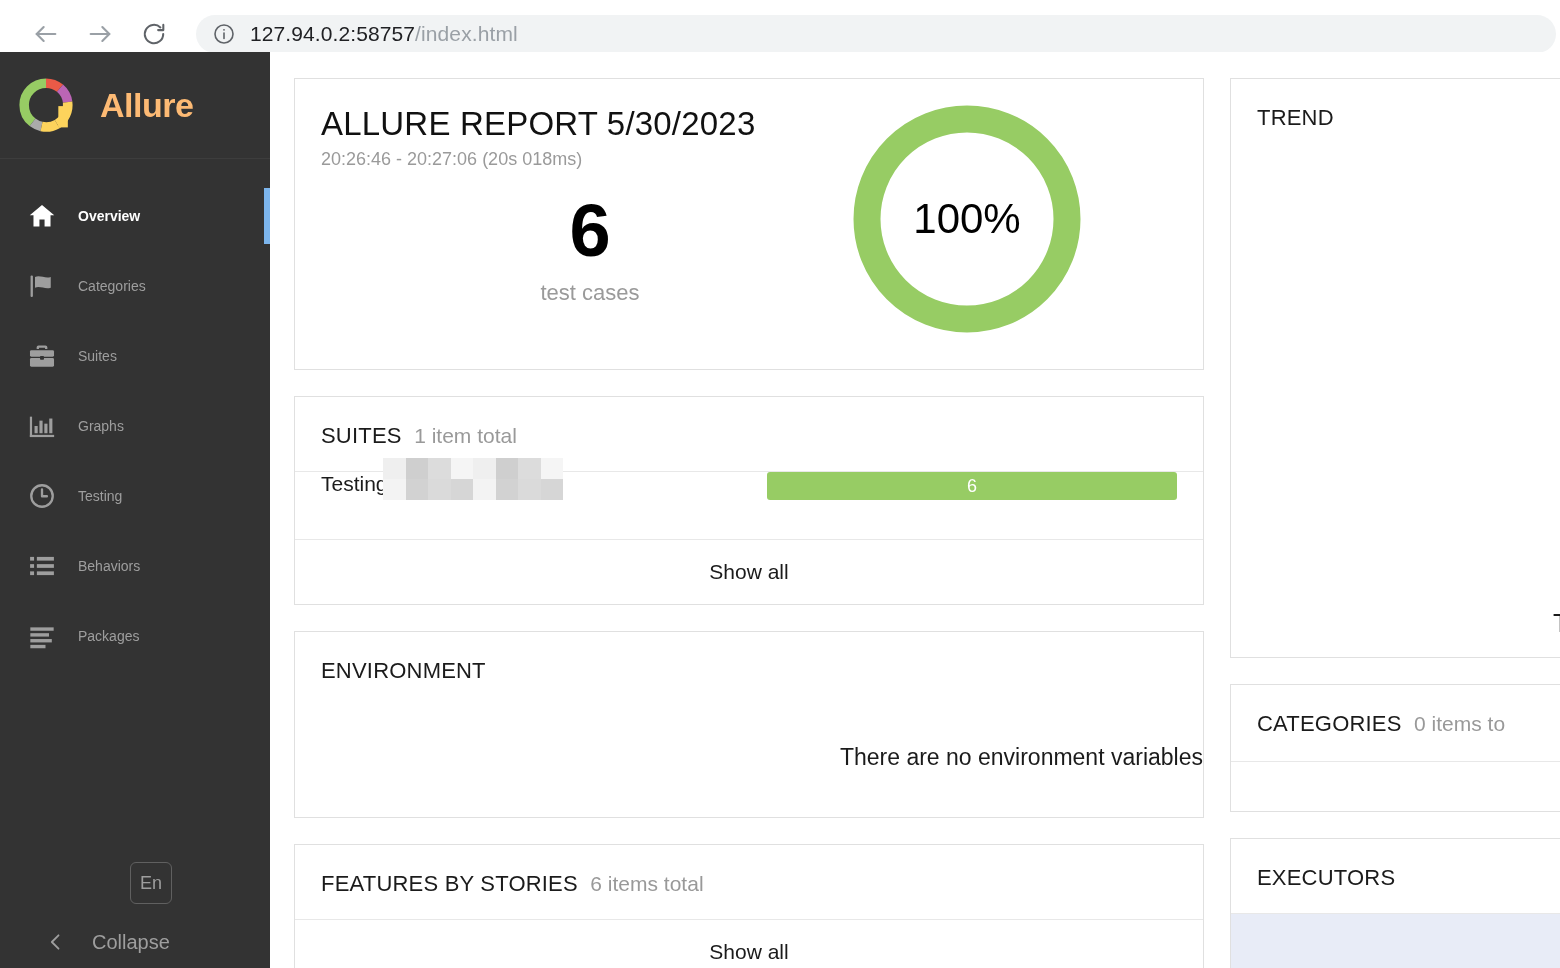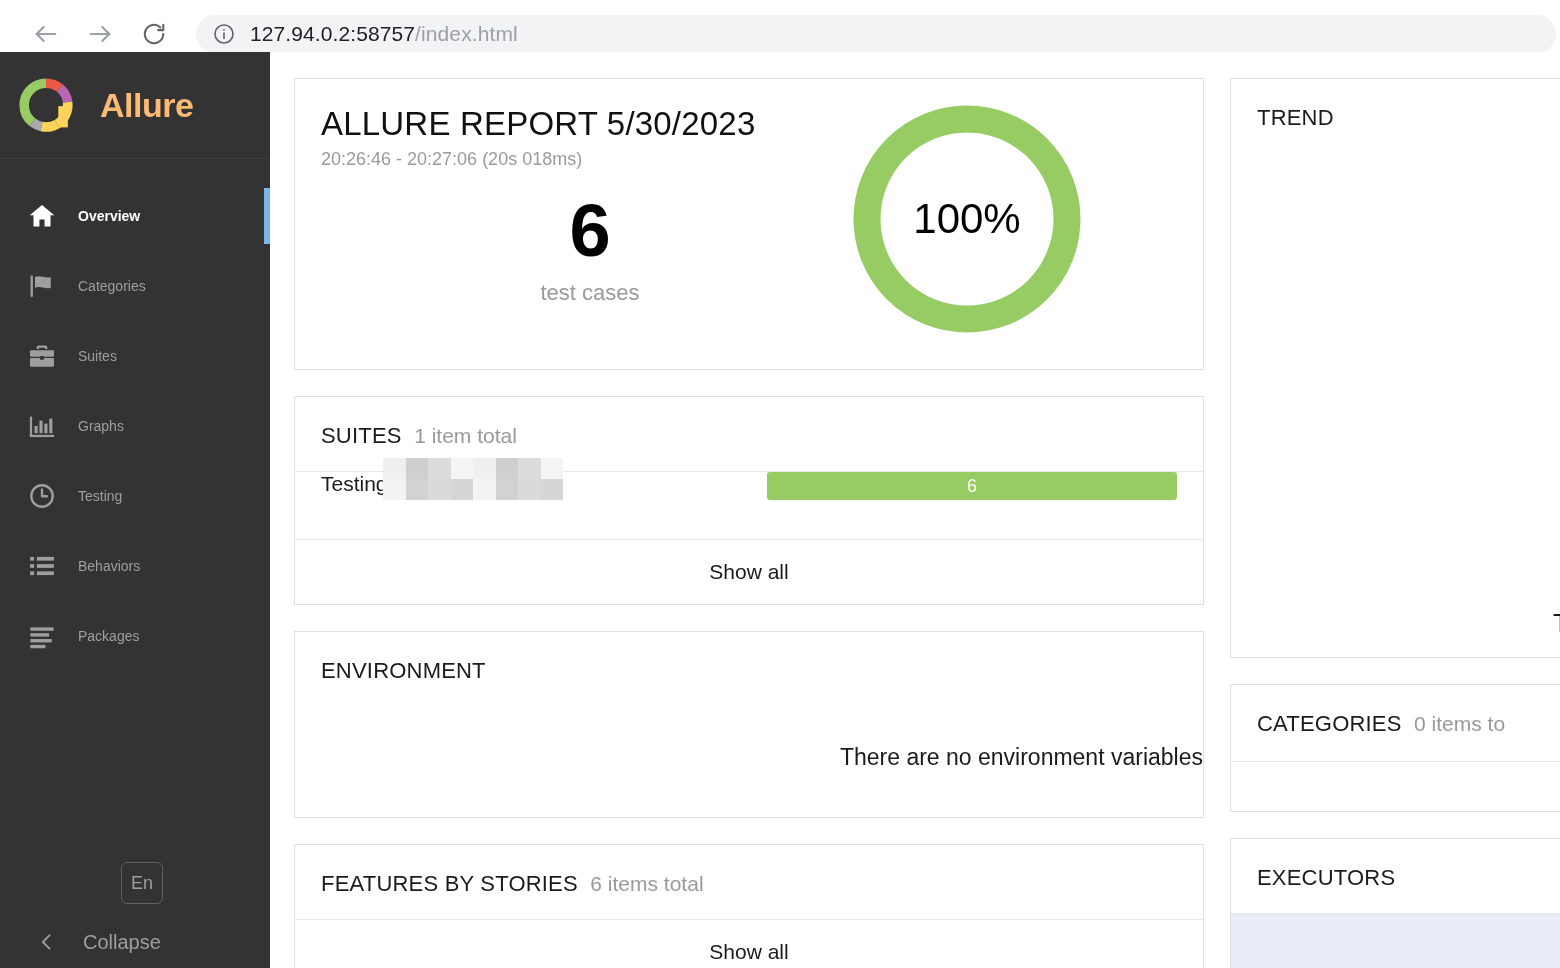--- a/index.html
+++ b/index.html
@@ -92,21 +92,21 @@
   .nav-item.active { color: #ffffff; }
   .nav-item.active .nav-label { font-weight: bold; }
   .nav-item.active::after {
     content: "";
     position: absolute;
     right: 0; top: 7px;
     width: 6px; height: 56px;
     background: #7cb5ec;
   }
   #sidebar-footer {
-    position: absolute; left: 7px; bottom: 0;
+    position: absolute; left: 16px; bottom: 0;
     width: 270px;
     padding-bottom: 4px;
   }
   #lang-btn {
     width: 42px; height: 42px;
     margin: 0 auto 16px auto;
     border: 1px solid #606060;
     border-radius: 6px;
     display: flex; align-items: center; justify-content: center;
     color: #9e9e9e; font-size: 18px;

